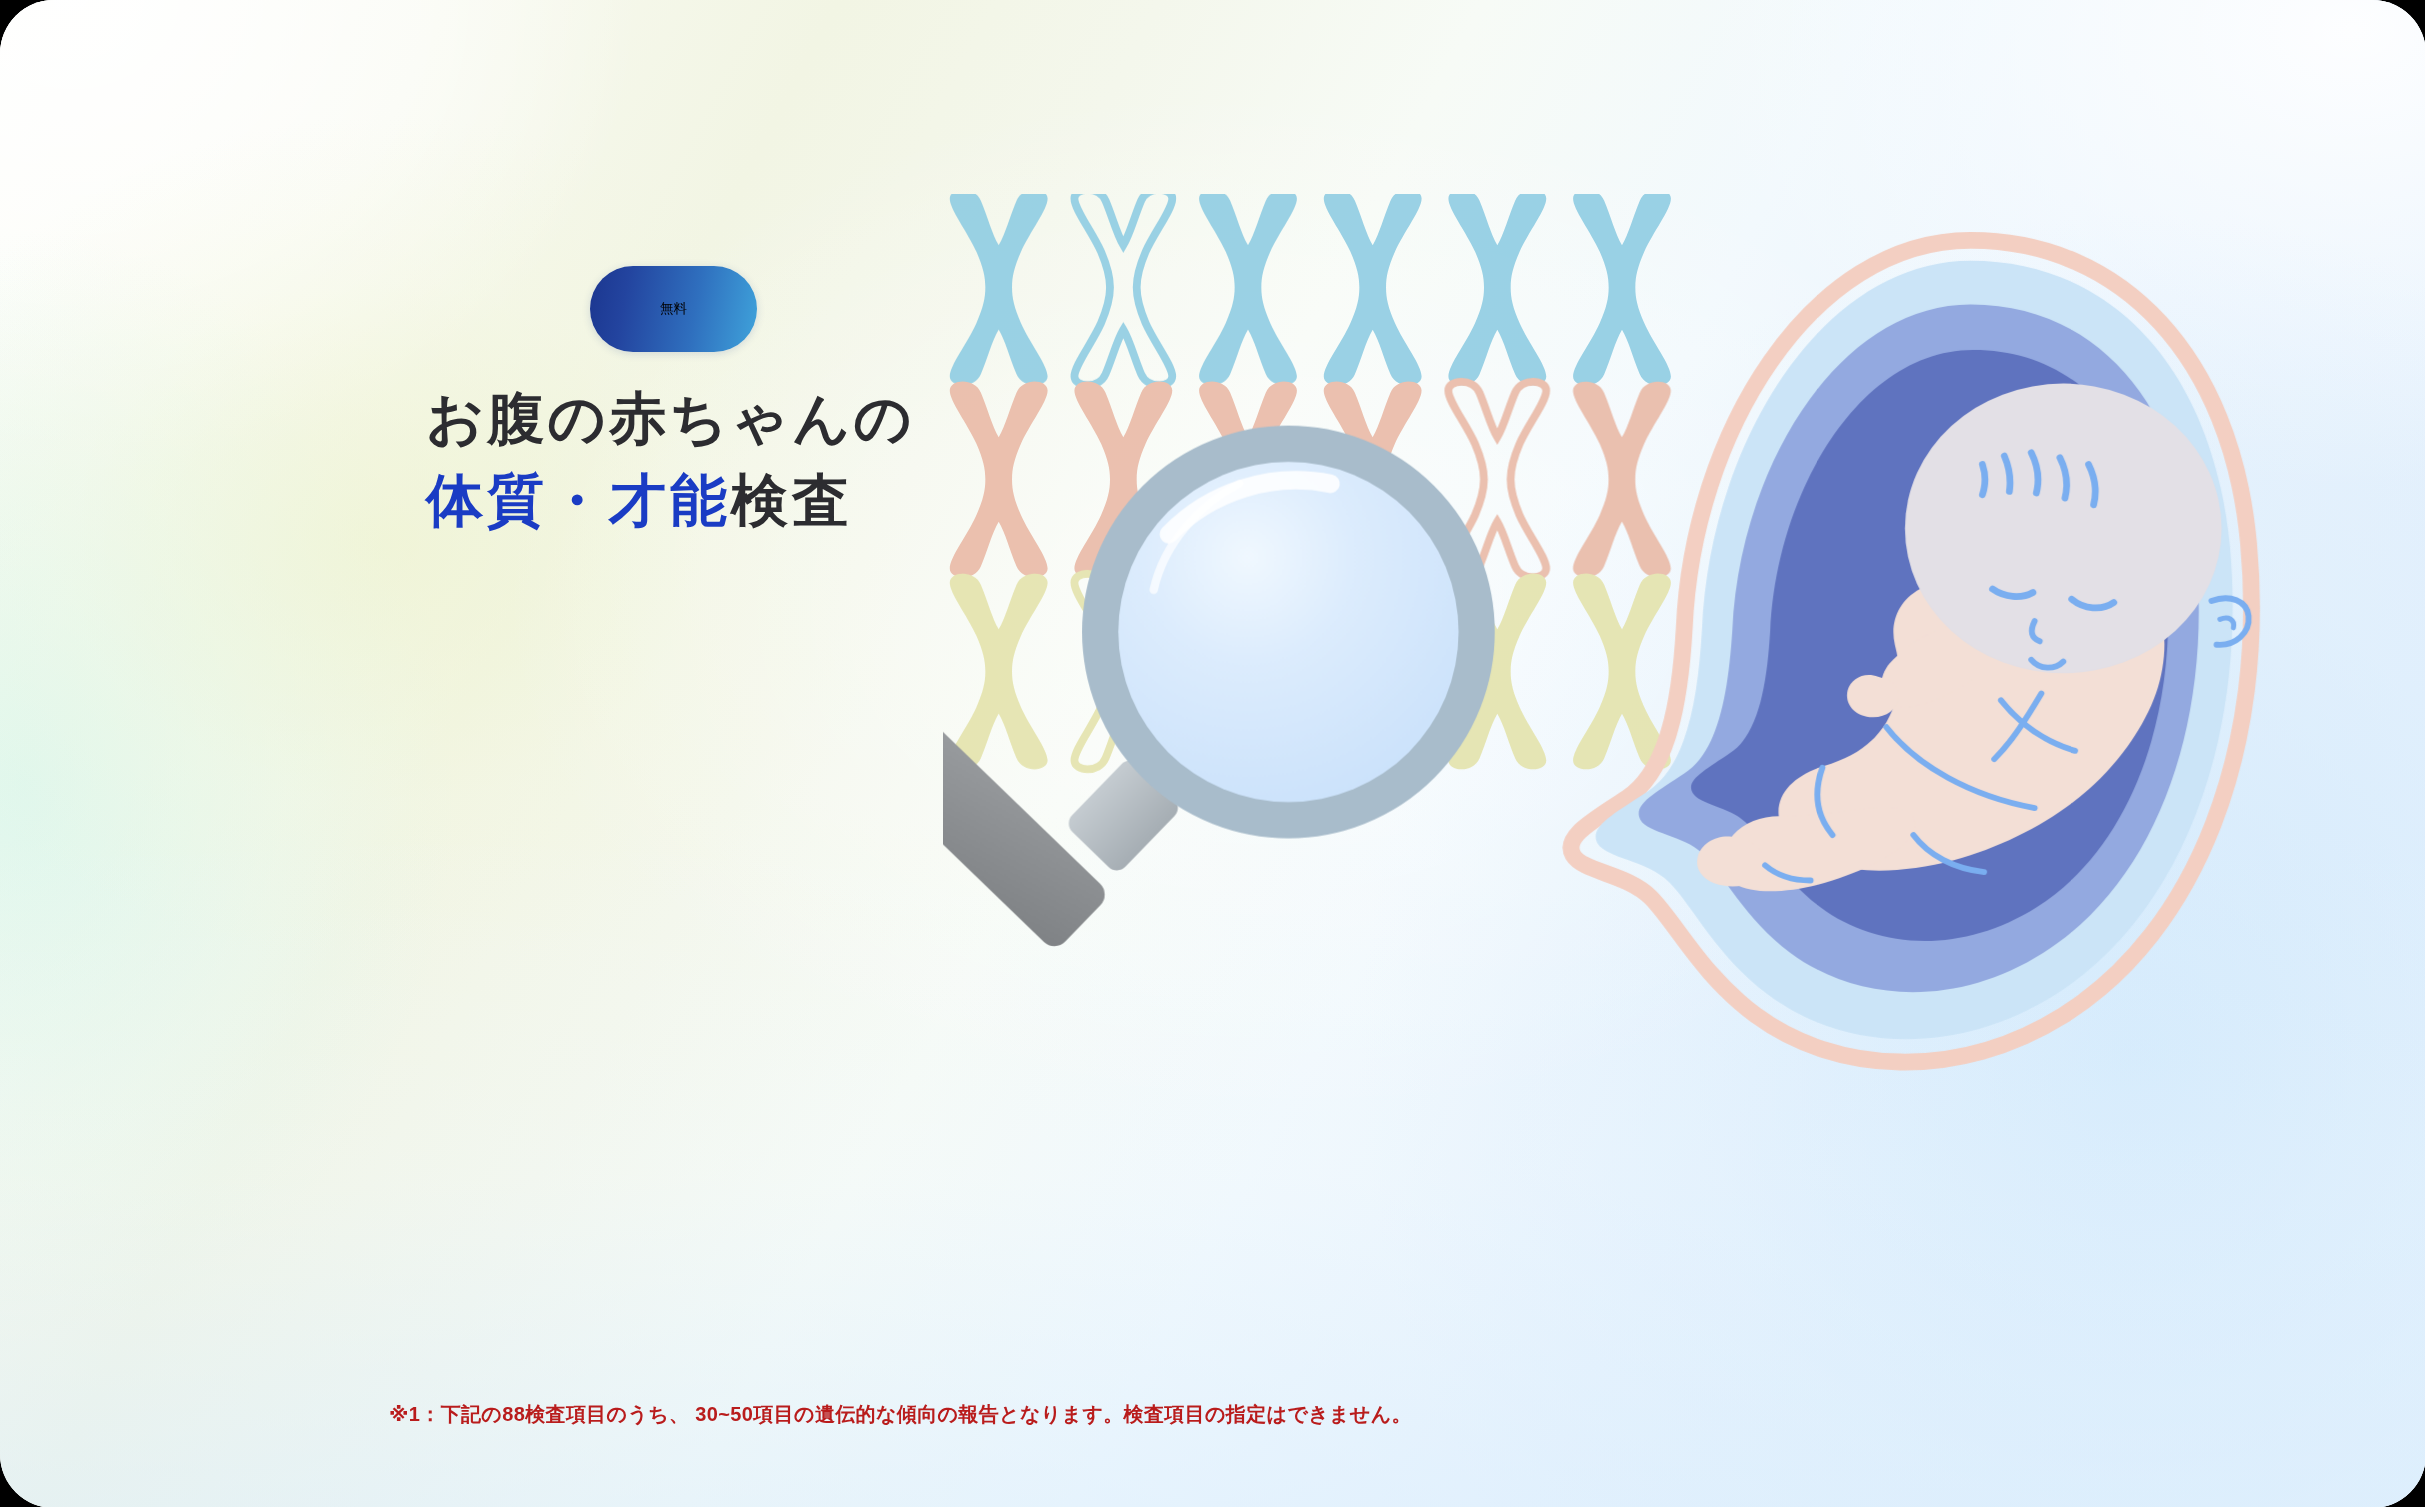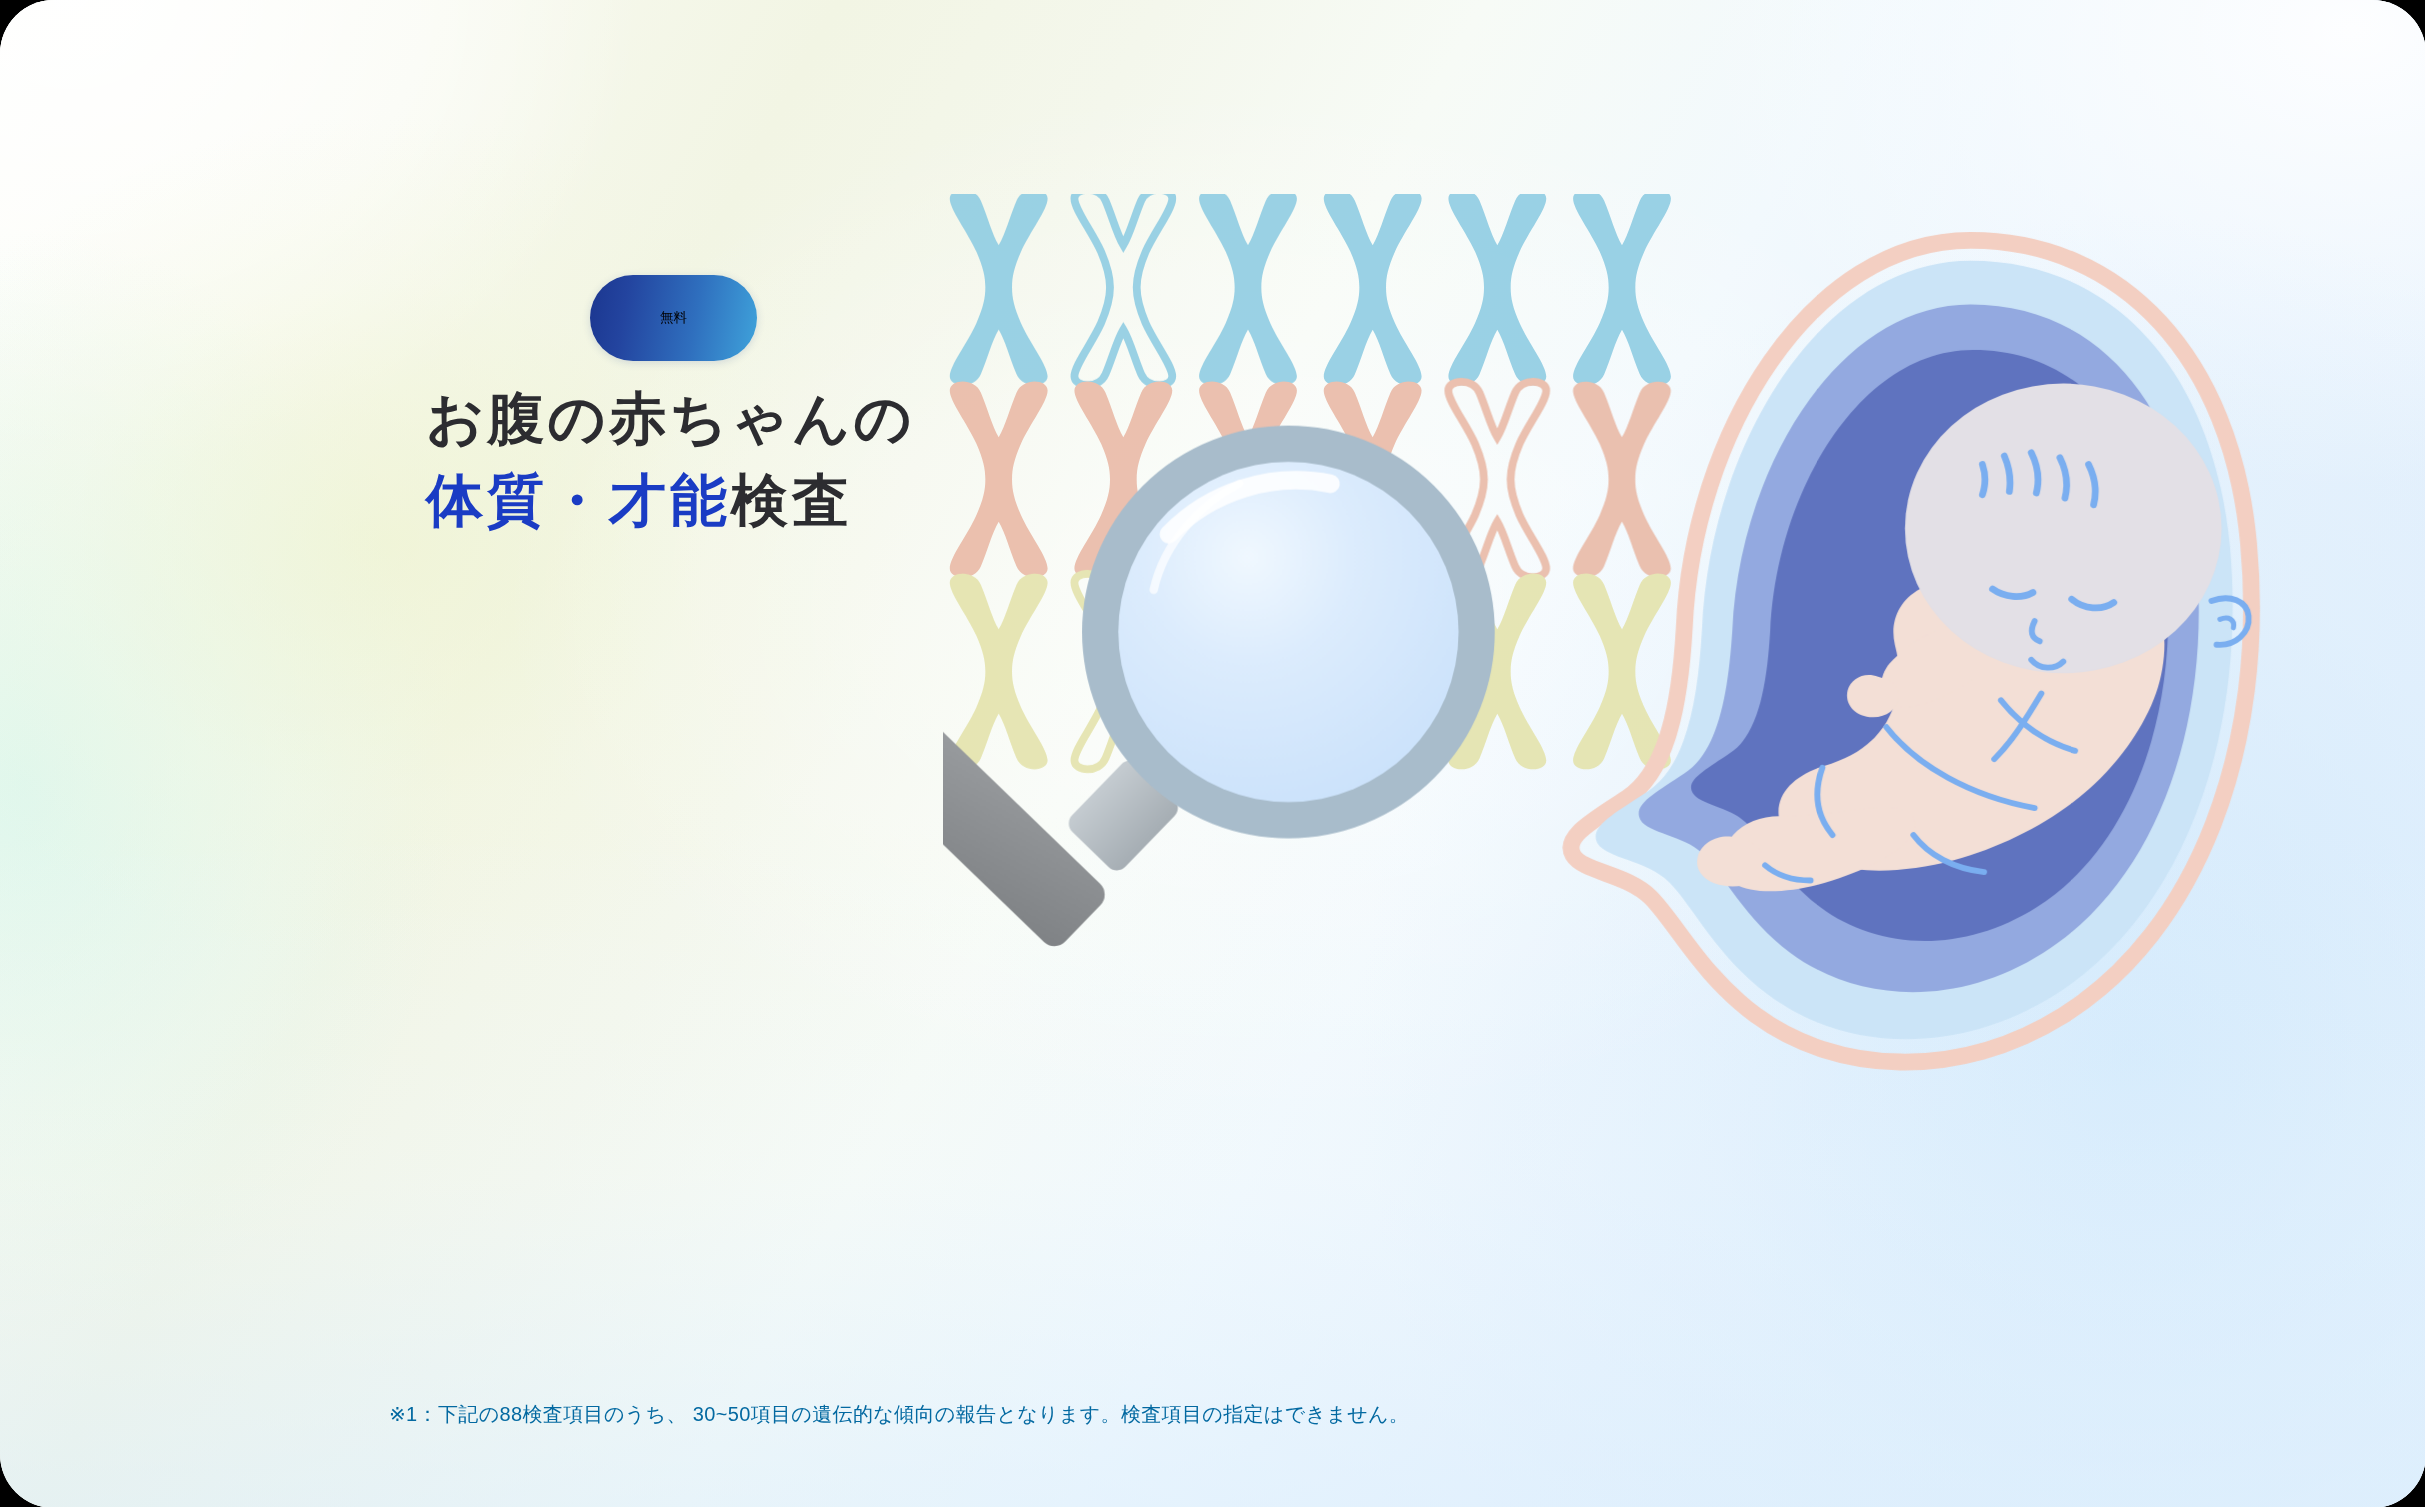--- a/index.html
+++ b/index.html
@@ -80,21 +80,21 @@
   .bg-sheen {
     background: radial-gradient(ellipse 1095px 758px at 52% 40%,
                 rgba(255,255,255,0.55) 0%,
                 rgba(255,255,255,0) 70%);
   }
 
   
   #badge {
     position: absolute;
     left: 590px;
-    top: 275px;
+    top: 266px;
     width: 167px;
     height: 86px;
     border-radius: 43px;
     background: linear-gradient(100deg, #1b368f 0%, #23449f 22%, #2f6fbe 62%, #3fa3db 100%);
     display: flex;
     align-items: center;
     justify-content: center;
     box-shadow: 0 1.7px 8.4px rgba(30,60,140,0.16);
   }
 
@@ -137,22 +137,22 @@
     font-weight: 700;
     margin-left: 10px;
     vertical-align: 1.7px;
   }
 
   #footnote {
     position: absolute;
     left: 389px;
     top: 1401px;
     font-size: 20px;
-    font-weight: 400;
-    color: #0369a1;
+    font-weight: 700;
+    color: #b91c1c;
     letter-spacing: 0.018em;
     white-space: nowrap;
   }
 
   
   #illo {
     position: absolute;
     left: 943px;
     top: 194px;
     width: 1432px;

